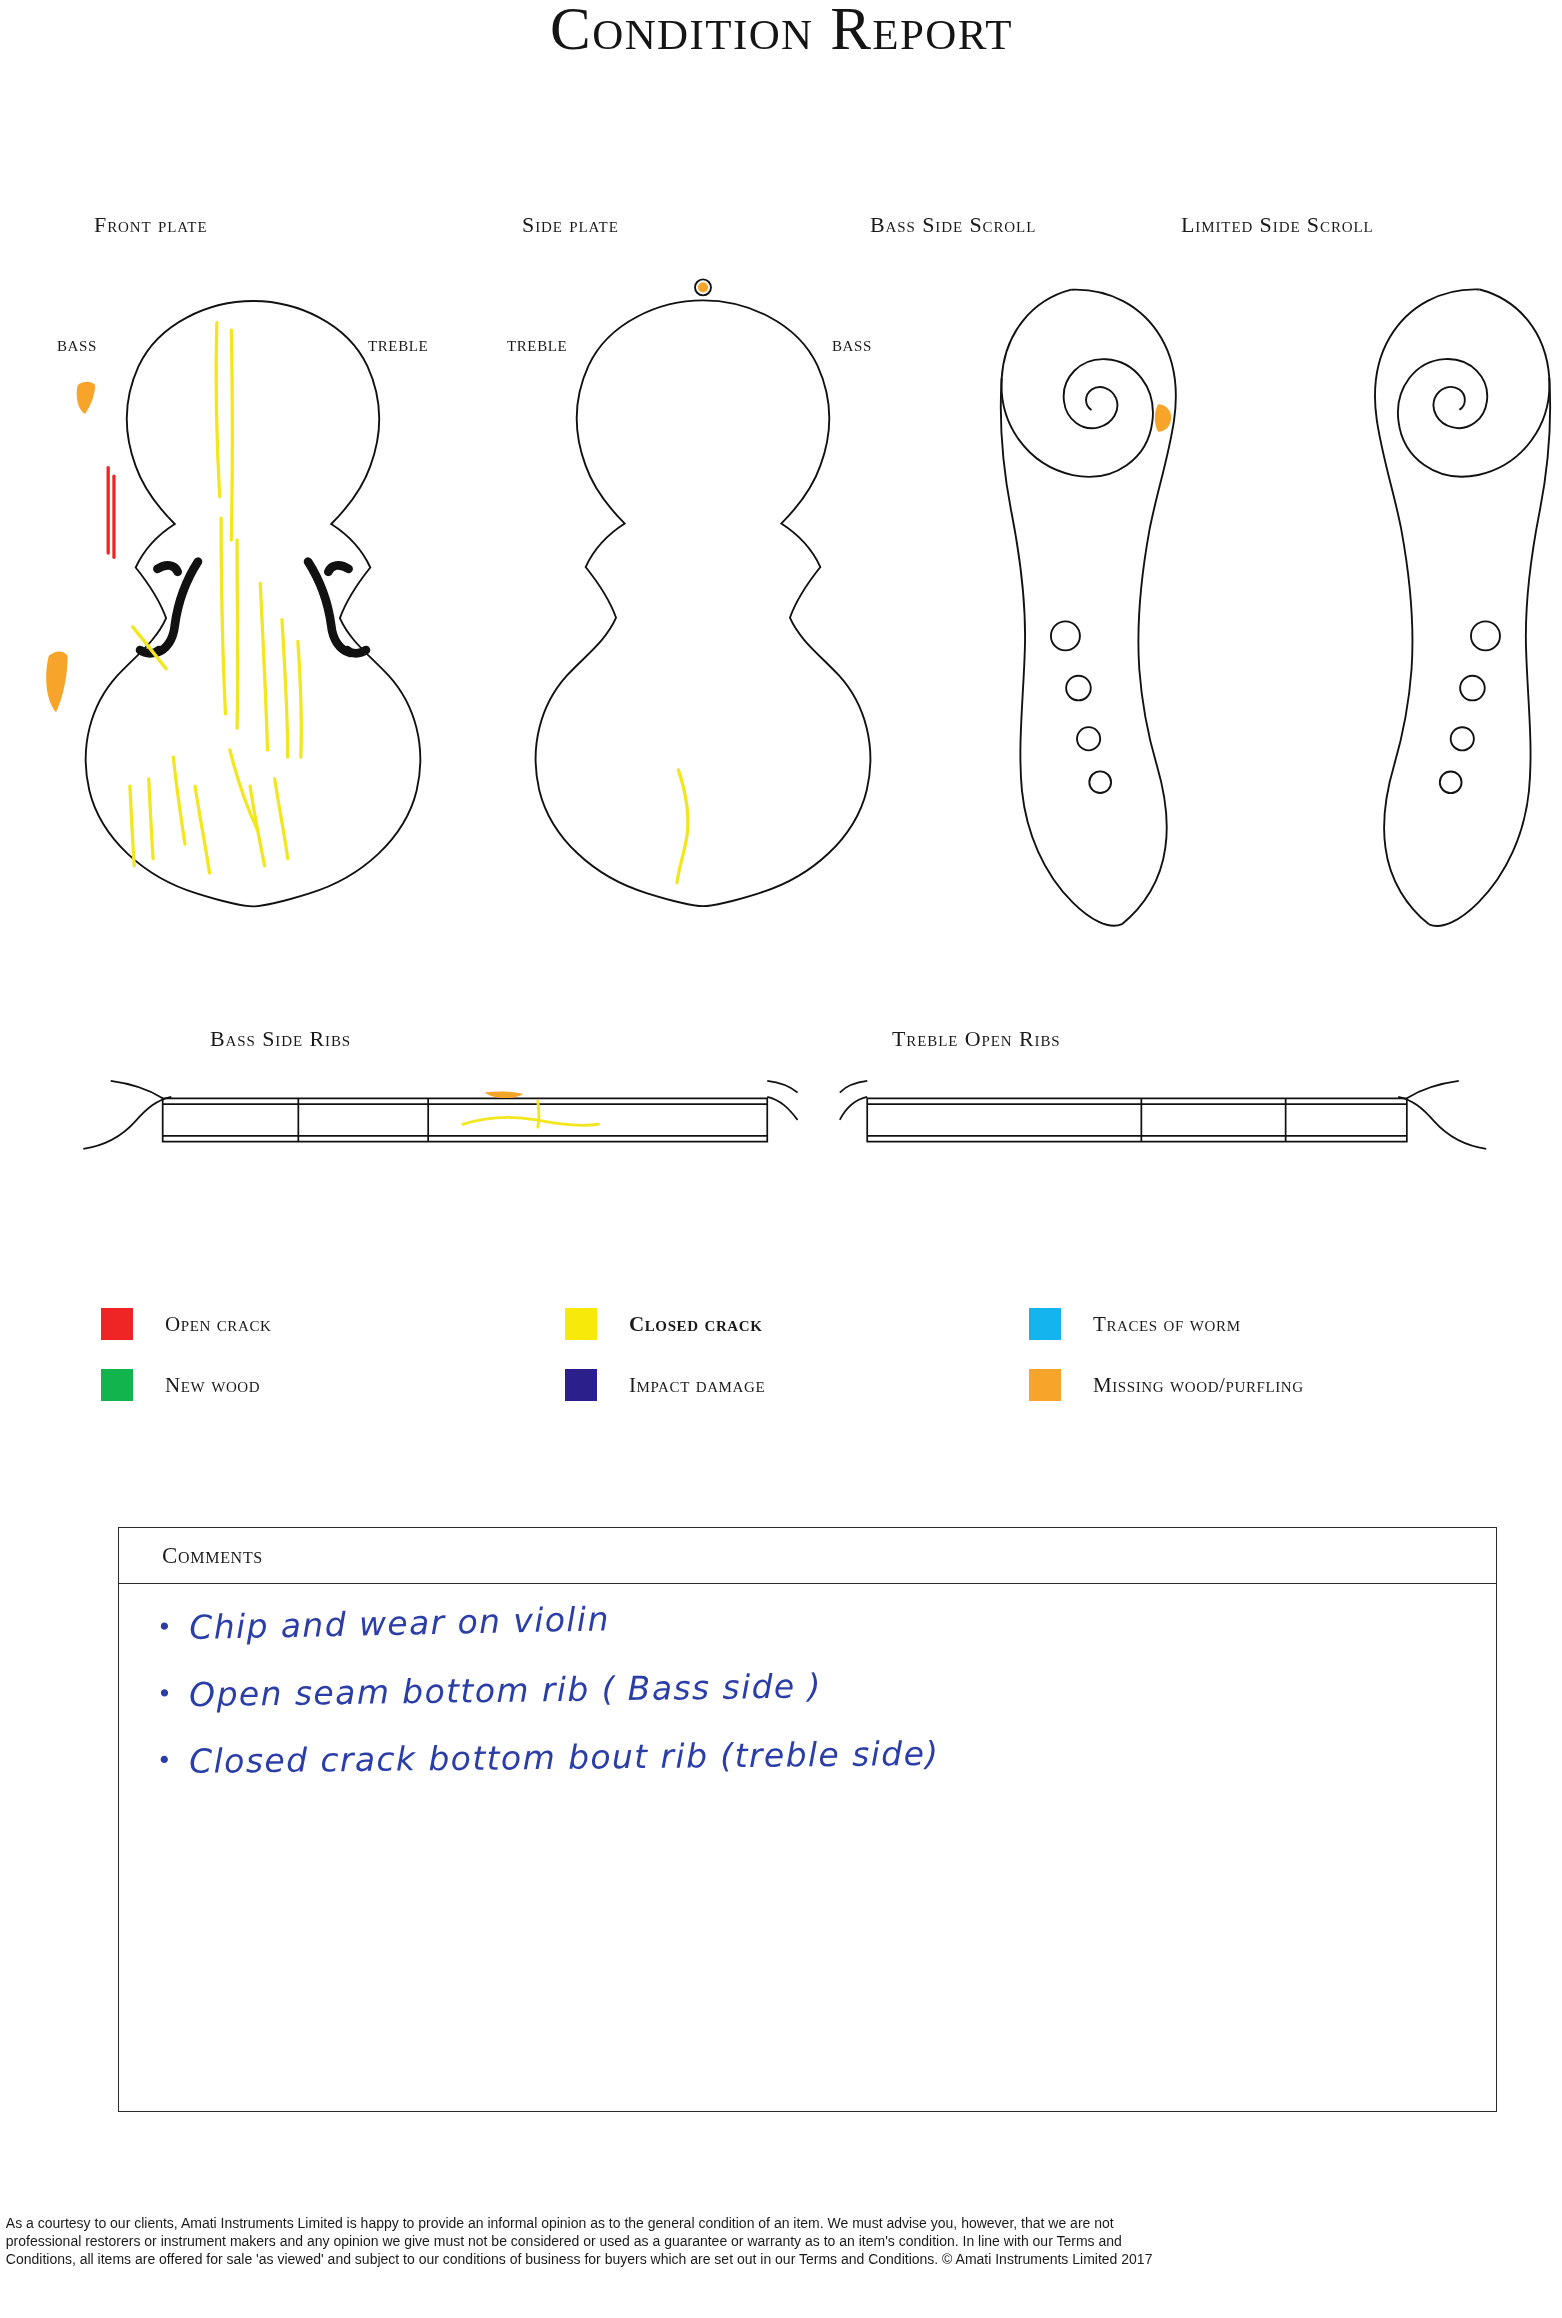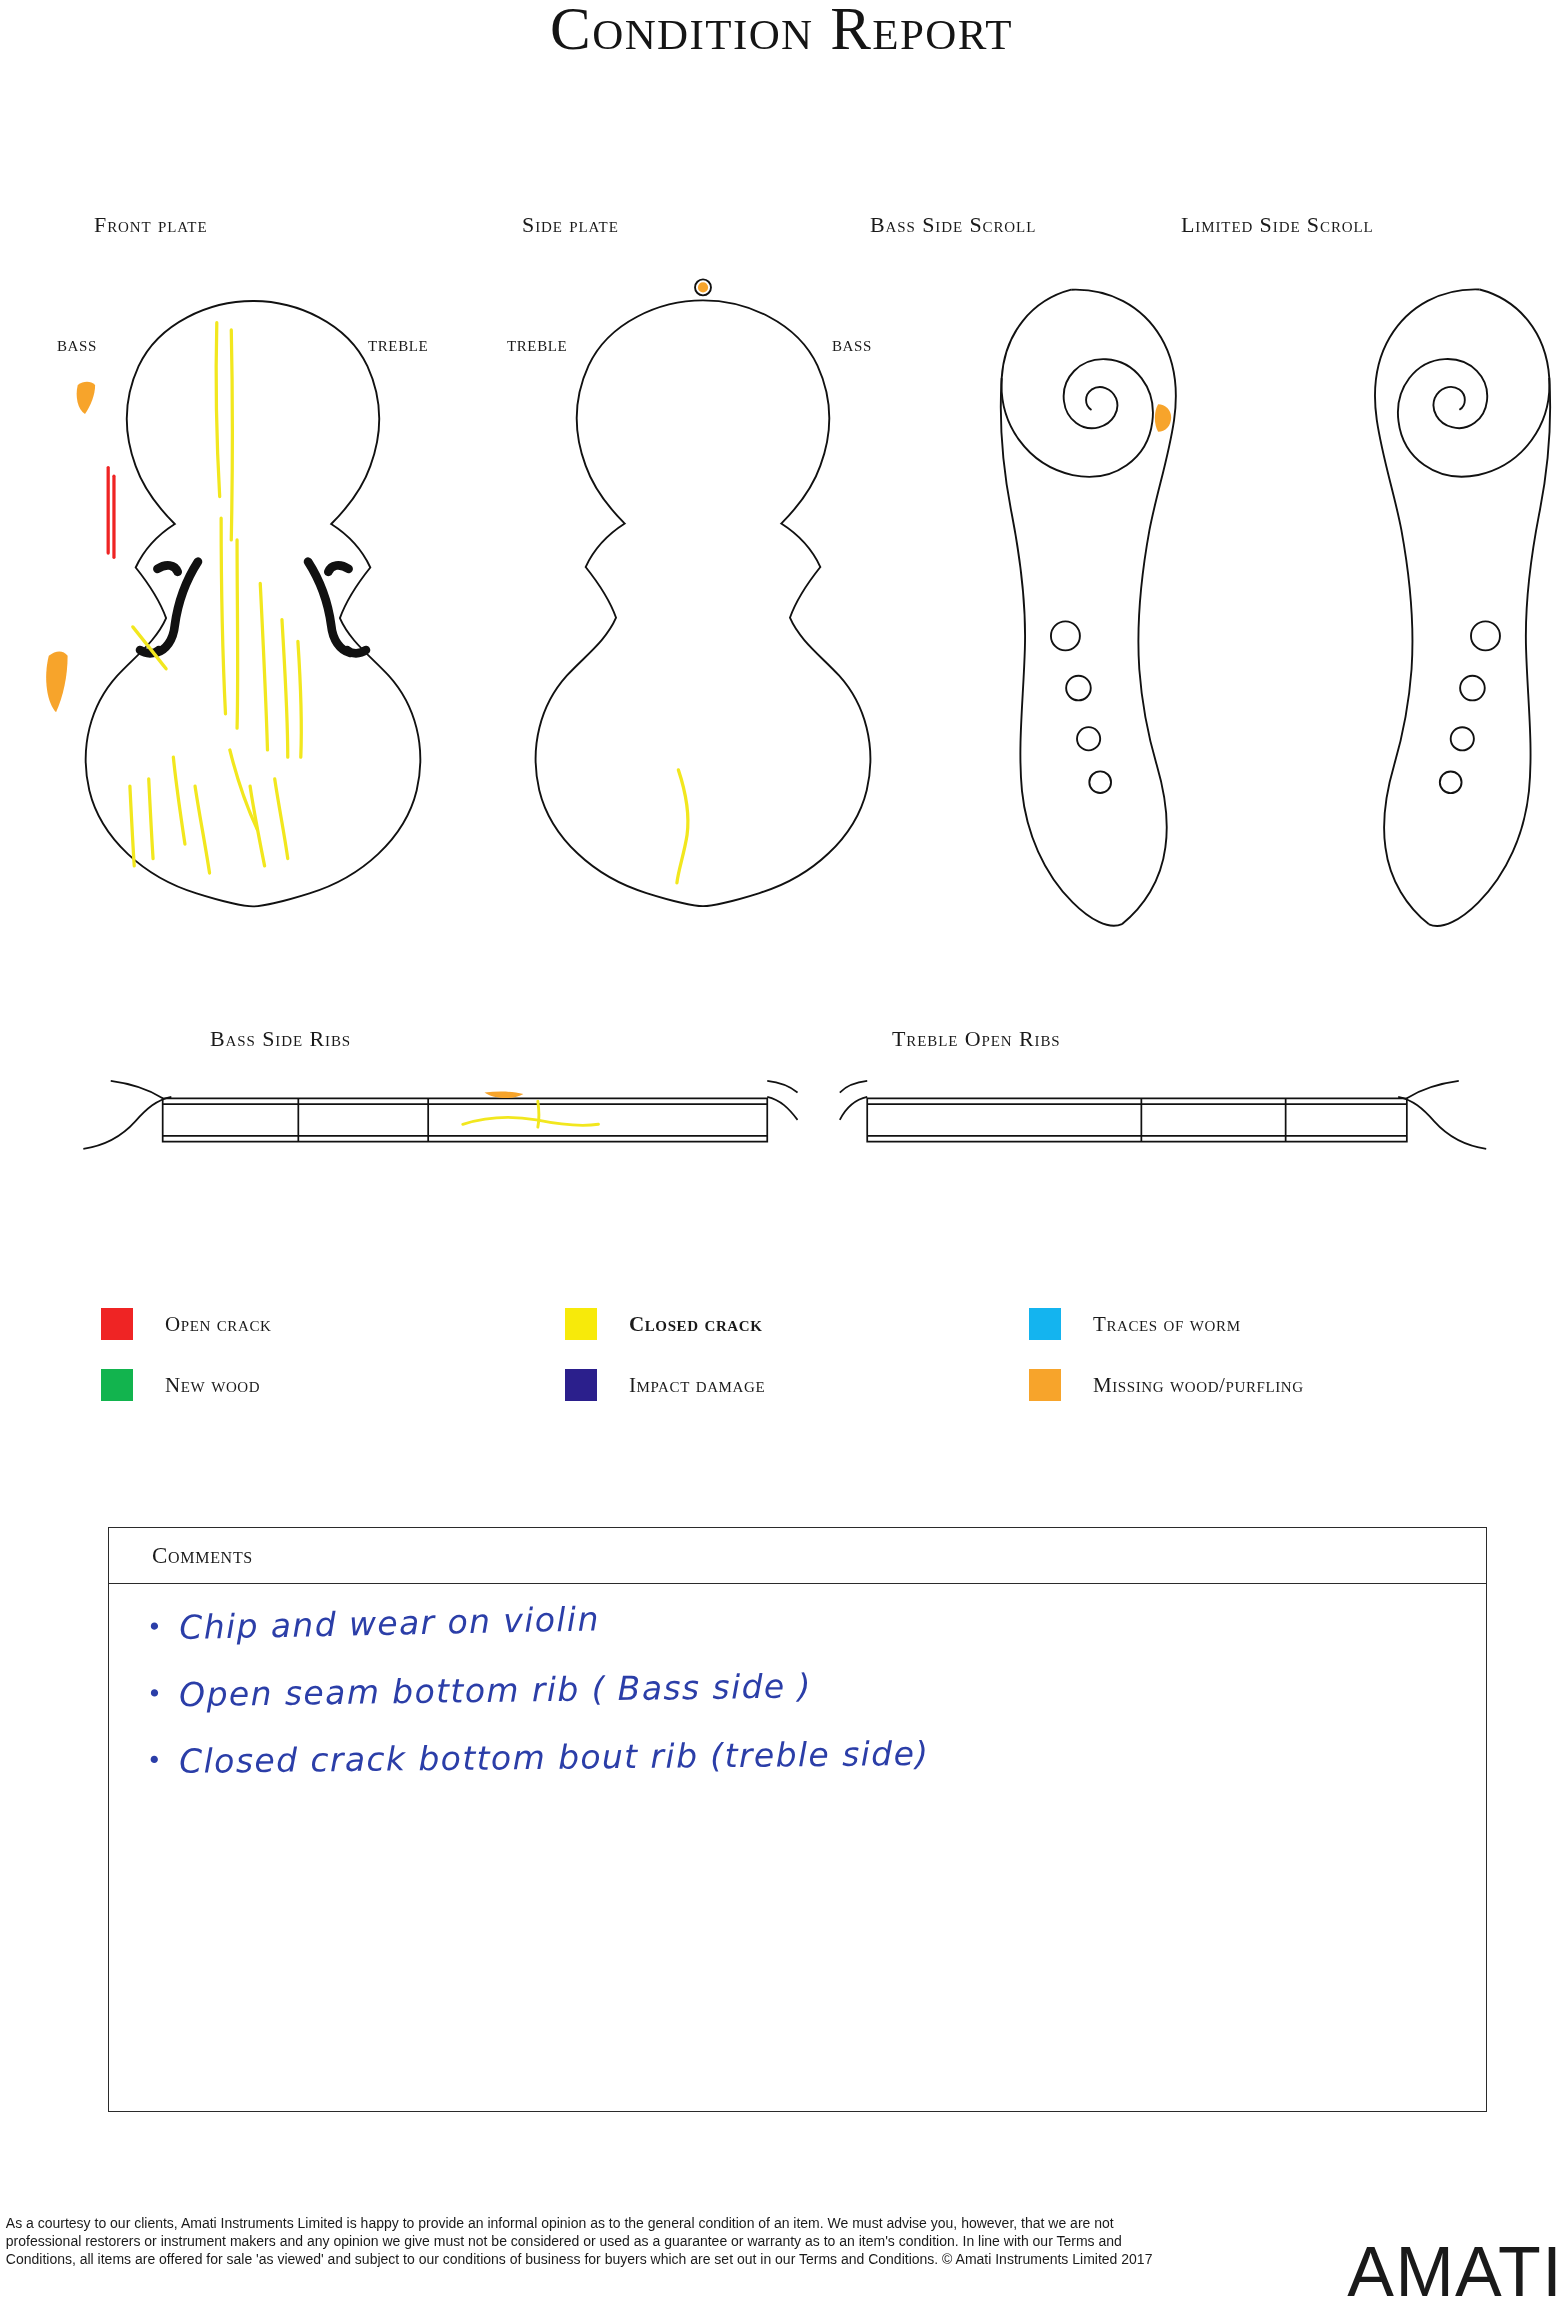--- a/index.html
+++ b/index.html
@@ -89,21 +89,21 @@
     font-size: 21px;
     letter-spacing: 0.6px;
     color: #1a1a1a;
     white-space: nowrap;
   }
   .legend-label.bold { font-weight: bold; }
 
   
   .comments-box {
     position: absolute;
-    left: 108px;
+    left: 118px;
     top: 1527px;
     width: 1379px;
     height: 585px;
     border: 1.4px solid #2b2b2b;
     box-sizing: border-box;
     background: #fff;
   }
   .comments-header {
     height: 56px;
     border-bottom: 1.4px solid #2b2b2b;
@@ -419,16 +419,15 @@
         <span>Open seam bottom rib ( Bass side )</span>
       </div>
       <div class="hand-line hand-3">
         <span class="hand-bullet">•</span>
         <span>Closed crack bottom bout rib (treble side)</span>
       </div>
     </div>
   </div>
 
   <div class="footer-text">As a courtesy to our clients, Amati Instruments Limited is happy to provide an informal opinion as to the general condition of an item. We must advise you, however, that we are not professional restorers or instrument makers and any opinion we give must not be considered or used as a guarantee or warranty as to an item's condition. In line with our Terms and Conditions, all items are offered for sale 'as viewed' and subject to our conditions of business for buyers which are set out in our Terms and Conditions. © Amati Instruments Limited 2017</div>
-  <div class="brand">AMATI</div>
 
 </div>
 
 
 </body></html>

